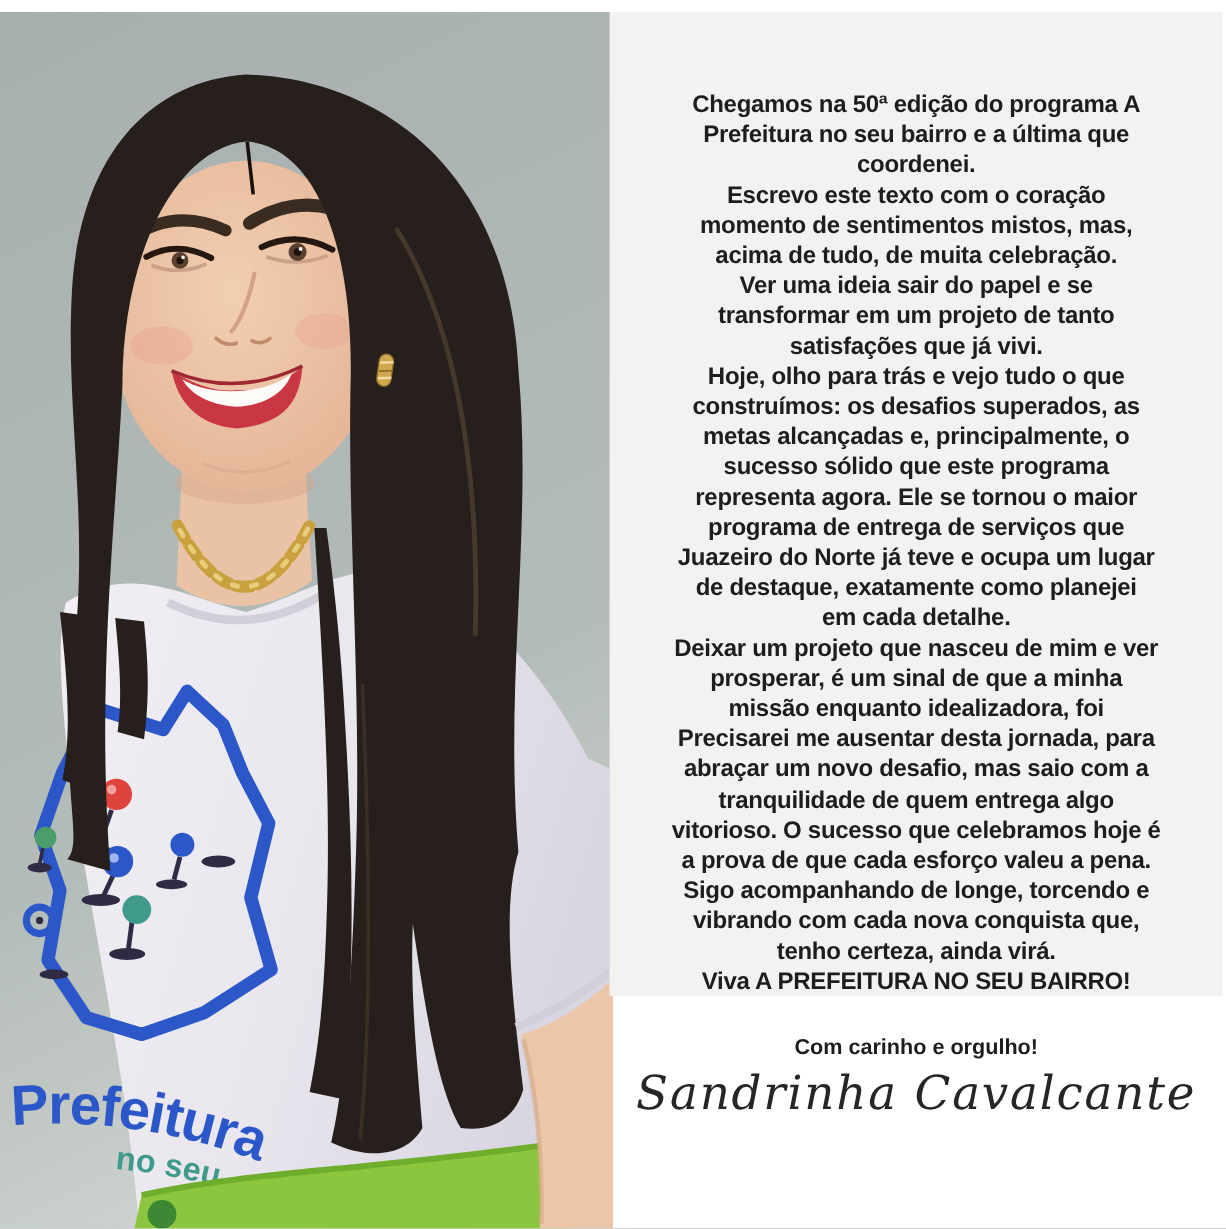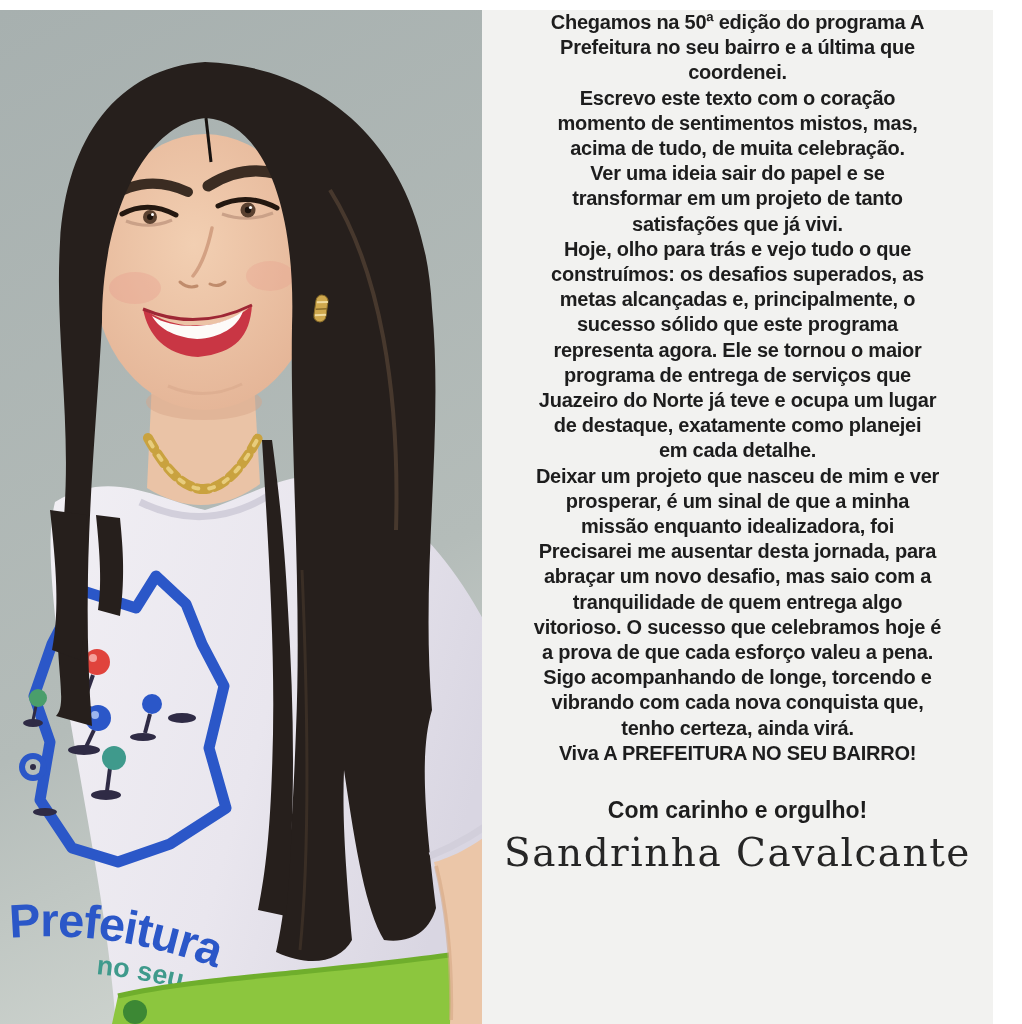--- a/index.html
+++ b/index.html
@@ -5,30 +5,30 @@
   html,body { margin:0; padding:0; background:#888; }
   .page {
     position:relative; width:1022px; height:1024px; margin:0 auto;
     background:#ffffff; overflow:hidden;
     font-family:"Liberation Sans", sans-serif;
   }
   .top-strip { position:absolute; left:0; top:0; width:1022px; height:10px; background:#ffffff; }
   .photo-panel { position:absolute; left:0; top:10px; width:511px; height:1014px; overflow:hidden; }
   .photo-panel svg { display:block; }
   .text-panel {
-    position:absolute; left:482px; top:10px; width:511px; height:1014px;
+    position:absolute; left:508px; top:10px; width:511px; height:820px;
     background:var(--text_panel_bg,#f2f2f0); box-sizing:border-box;
-    text-align:center;
+    padding-top:65px; text-align:center;
   }
   .message { font-weight:700; font-size:20px; line-height:25.2px; letter-spacing:-0.25px;
              color:var(--text_color,#1d1d1d); }
   .msg-line { white-space:nowrap; min-height:25.2px; }
-  .closing { margin-top:31px; font-weight:700; font-size:23px; color:var(--text_color,#1d1d1d);text-align:center; }
+  .closing { margin-top:31px; font-weight:700; font-size:18px; color:var(--text_color,#1d1d1d);text-align:center; }
   .signature {
-    margin-top:6px; font-family:"DejaVu Serif", serif; 
+    margin-top:6px; font-family:"DejaVu Serif", serif; font-style:italic;
     font-size:39px; letter-spacing:1.5px; color:#262626; font-weight:400;
   }
   
   .hair   { fill:var(--hair_dark,#261f1c); }
   .skin   { fill:var(--skin,#eac3a6); }
   .shirt  { fill:url(#shirtGrad); }
   .mapline{ stroke:var(--logo_blue,#2b57c8); }
   .pin-red  { fill:var(--pin_red,#e0433c); }
   .pin-green{ fill:var(--pin_green,#4a9e6b); }
   .pin-blue { fill:var(--logo_blue,#2b57c8); }

